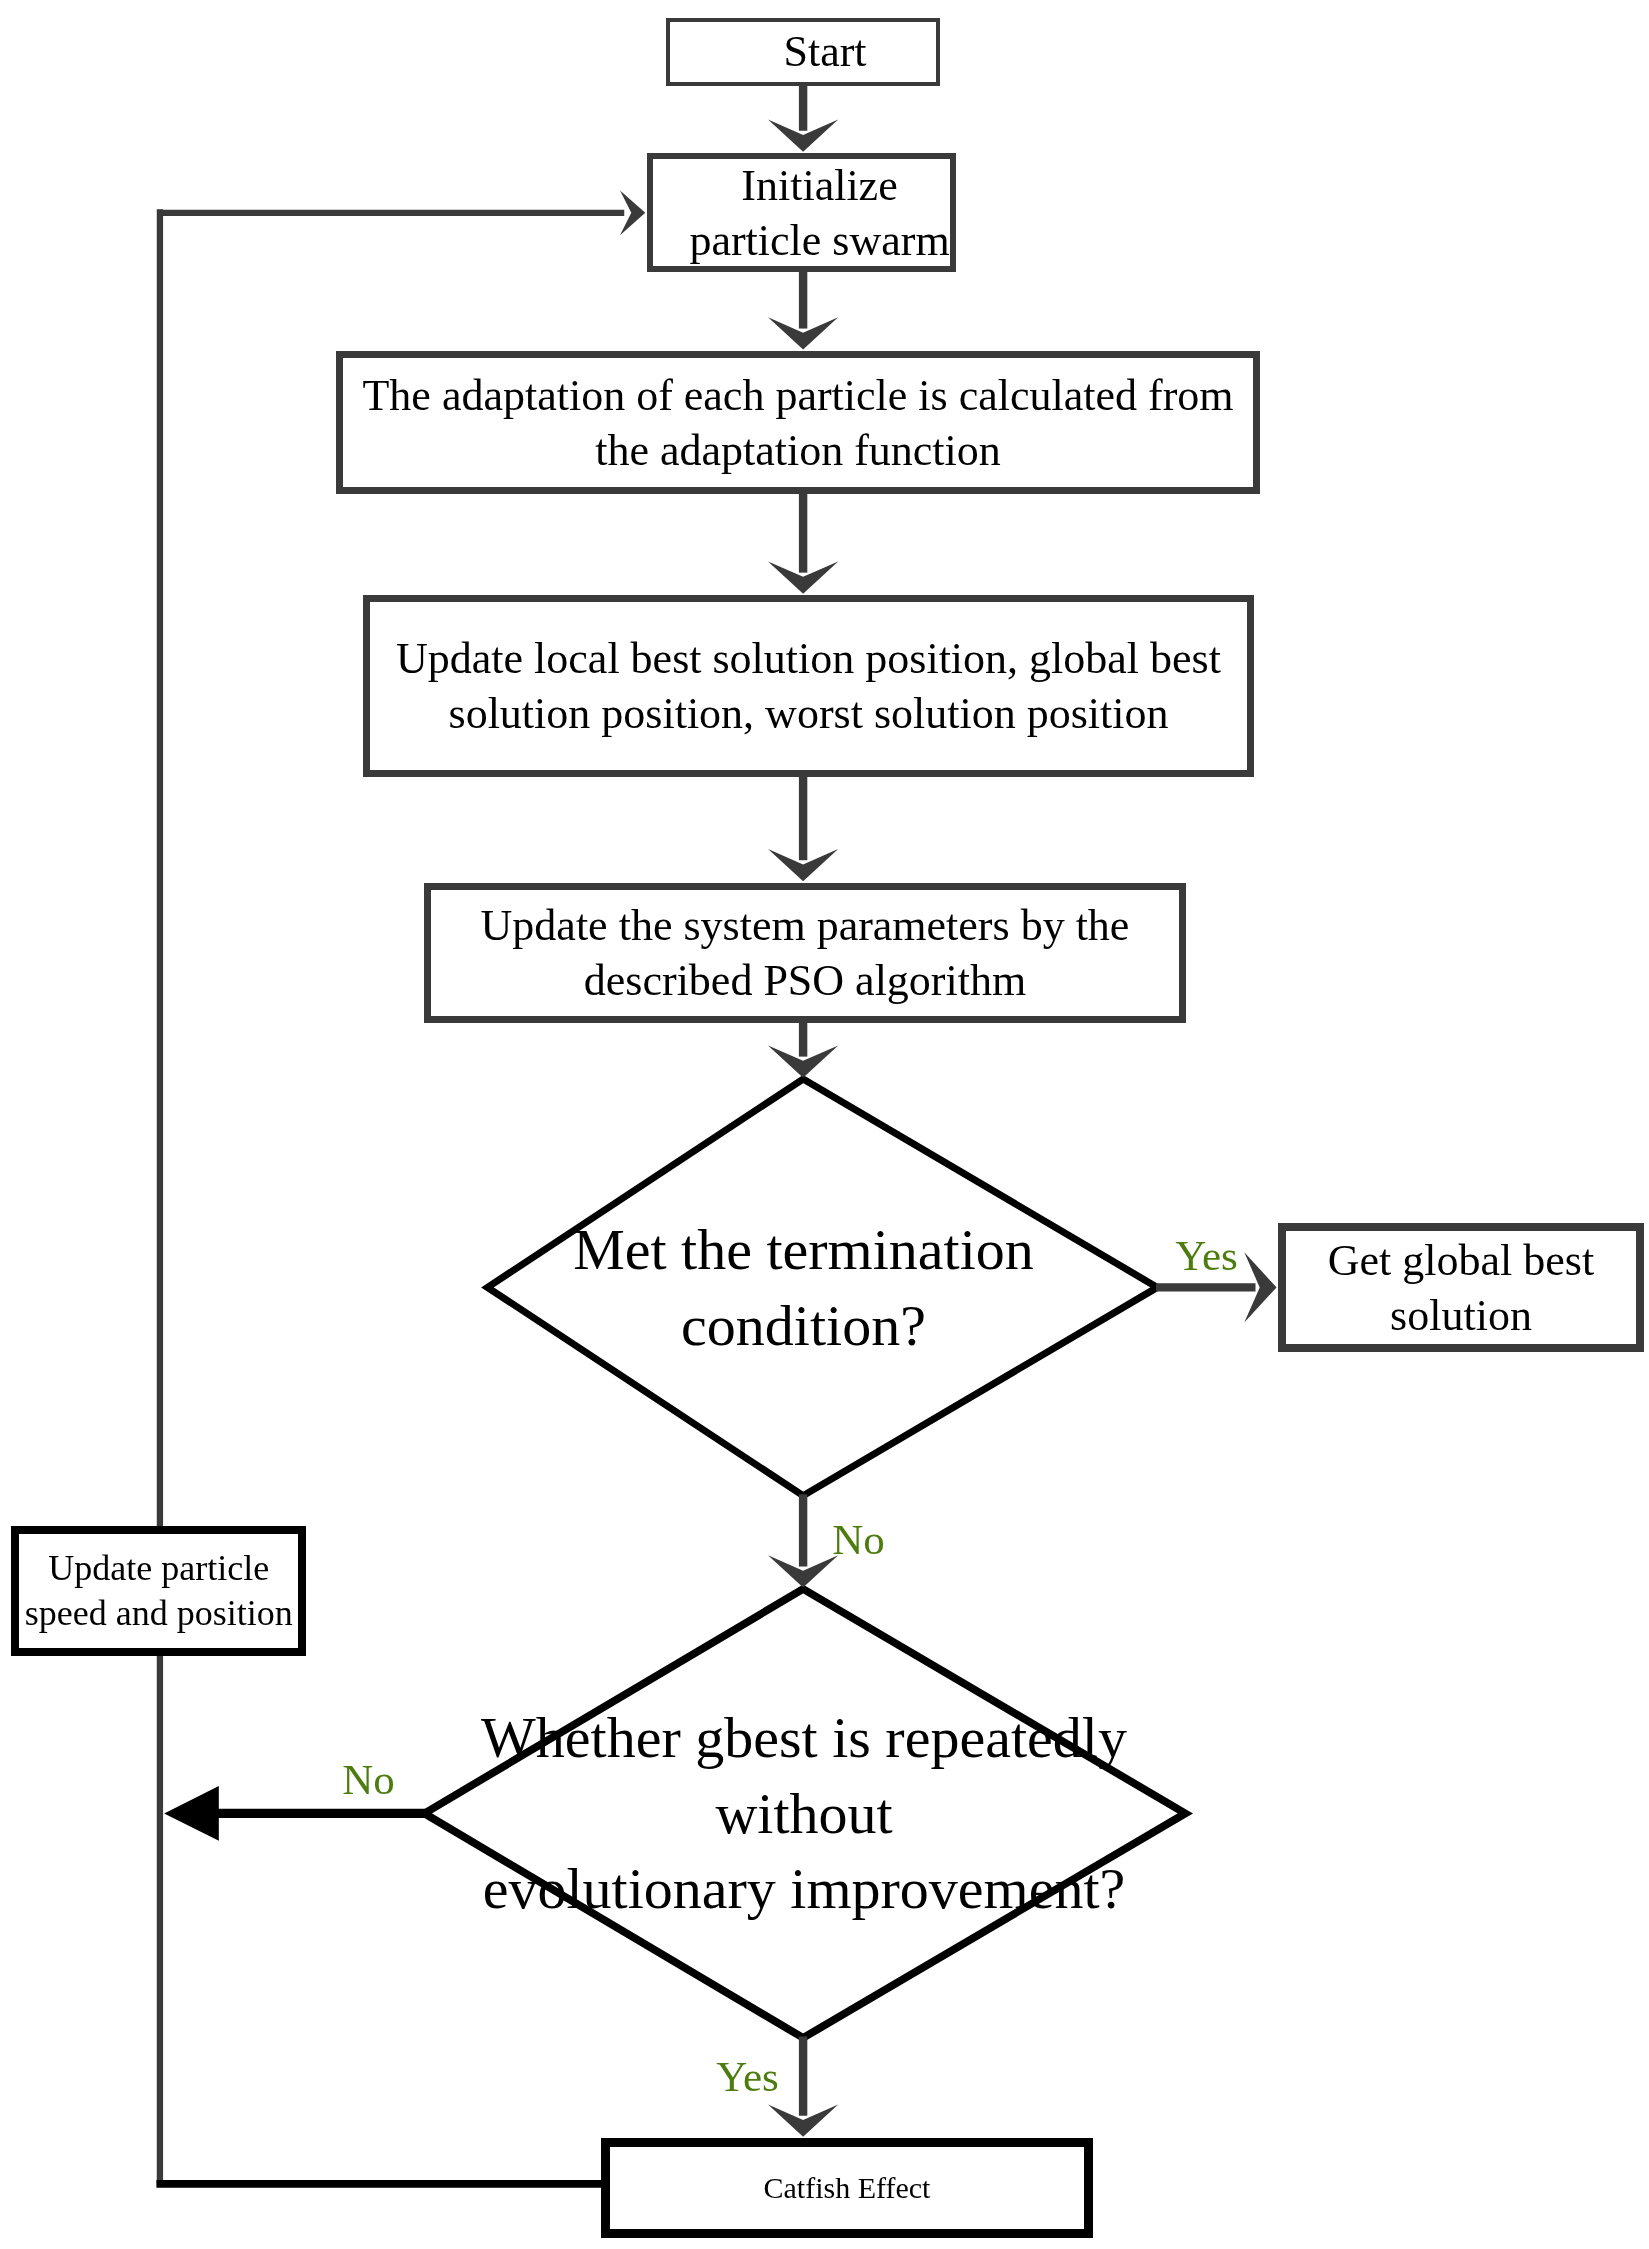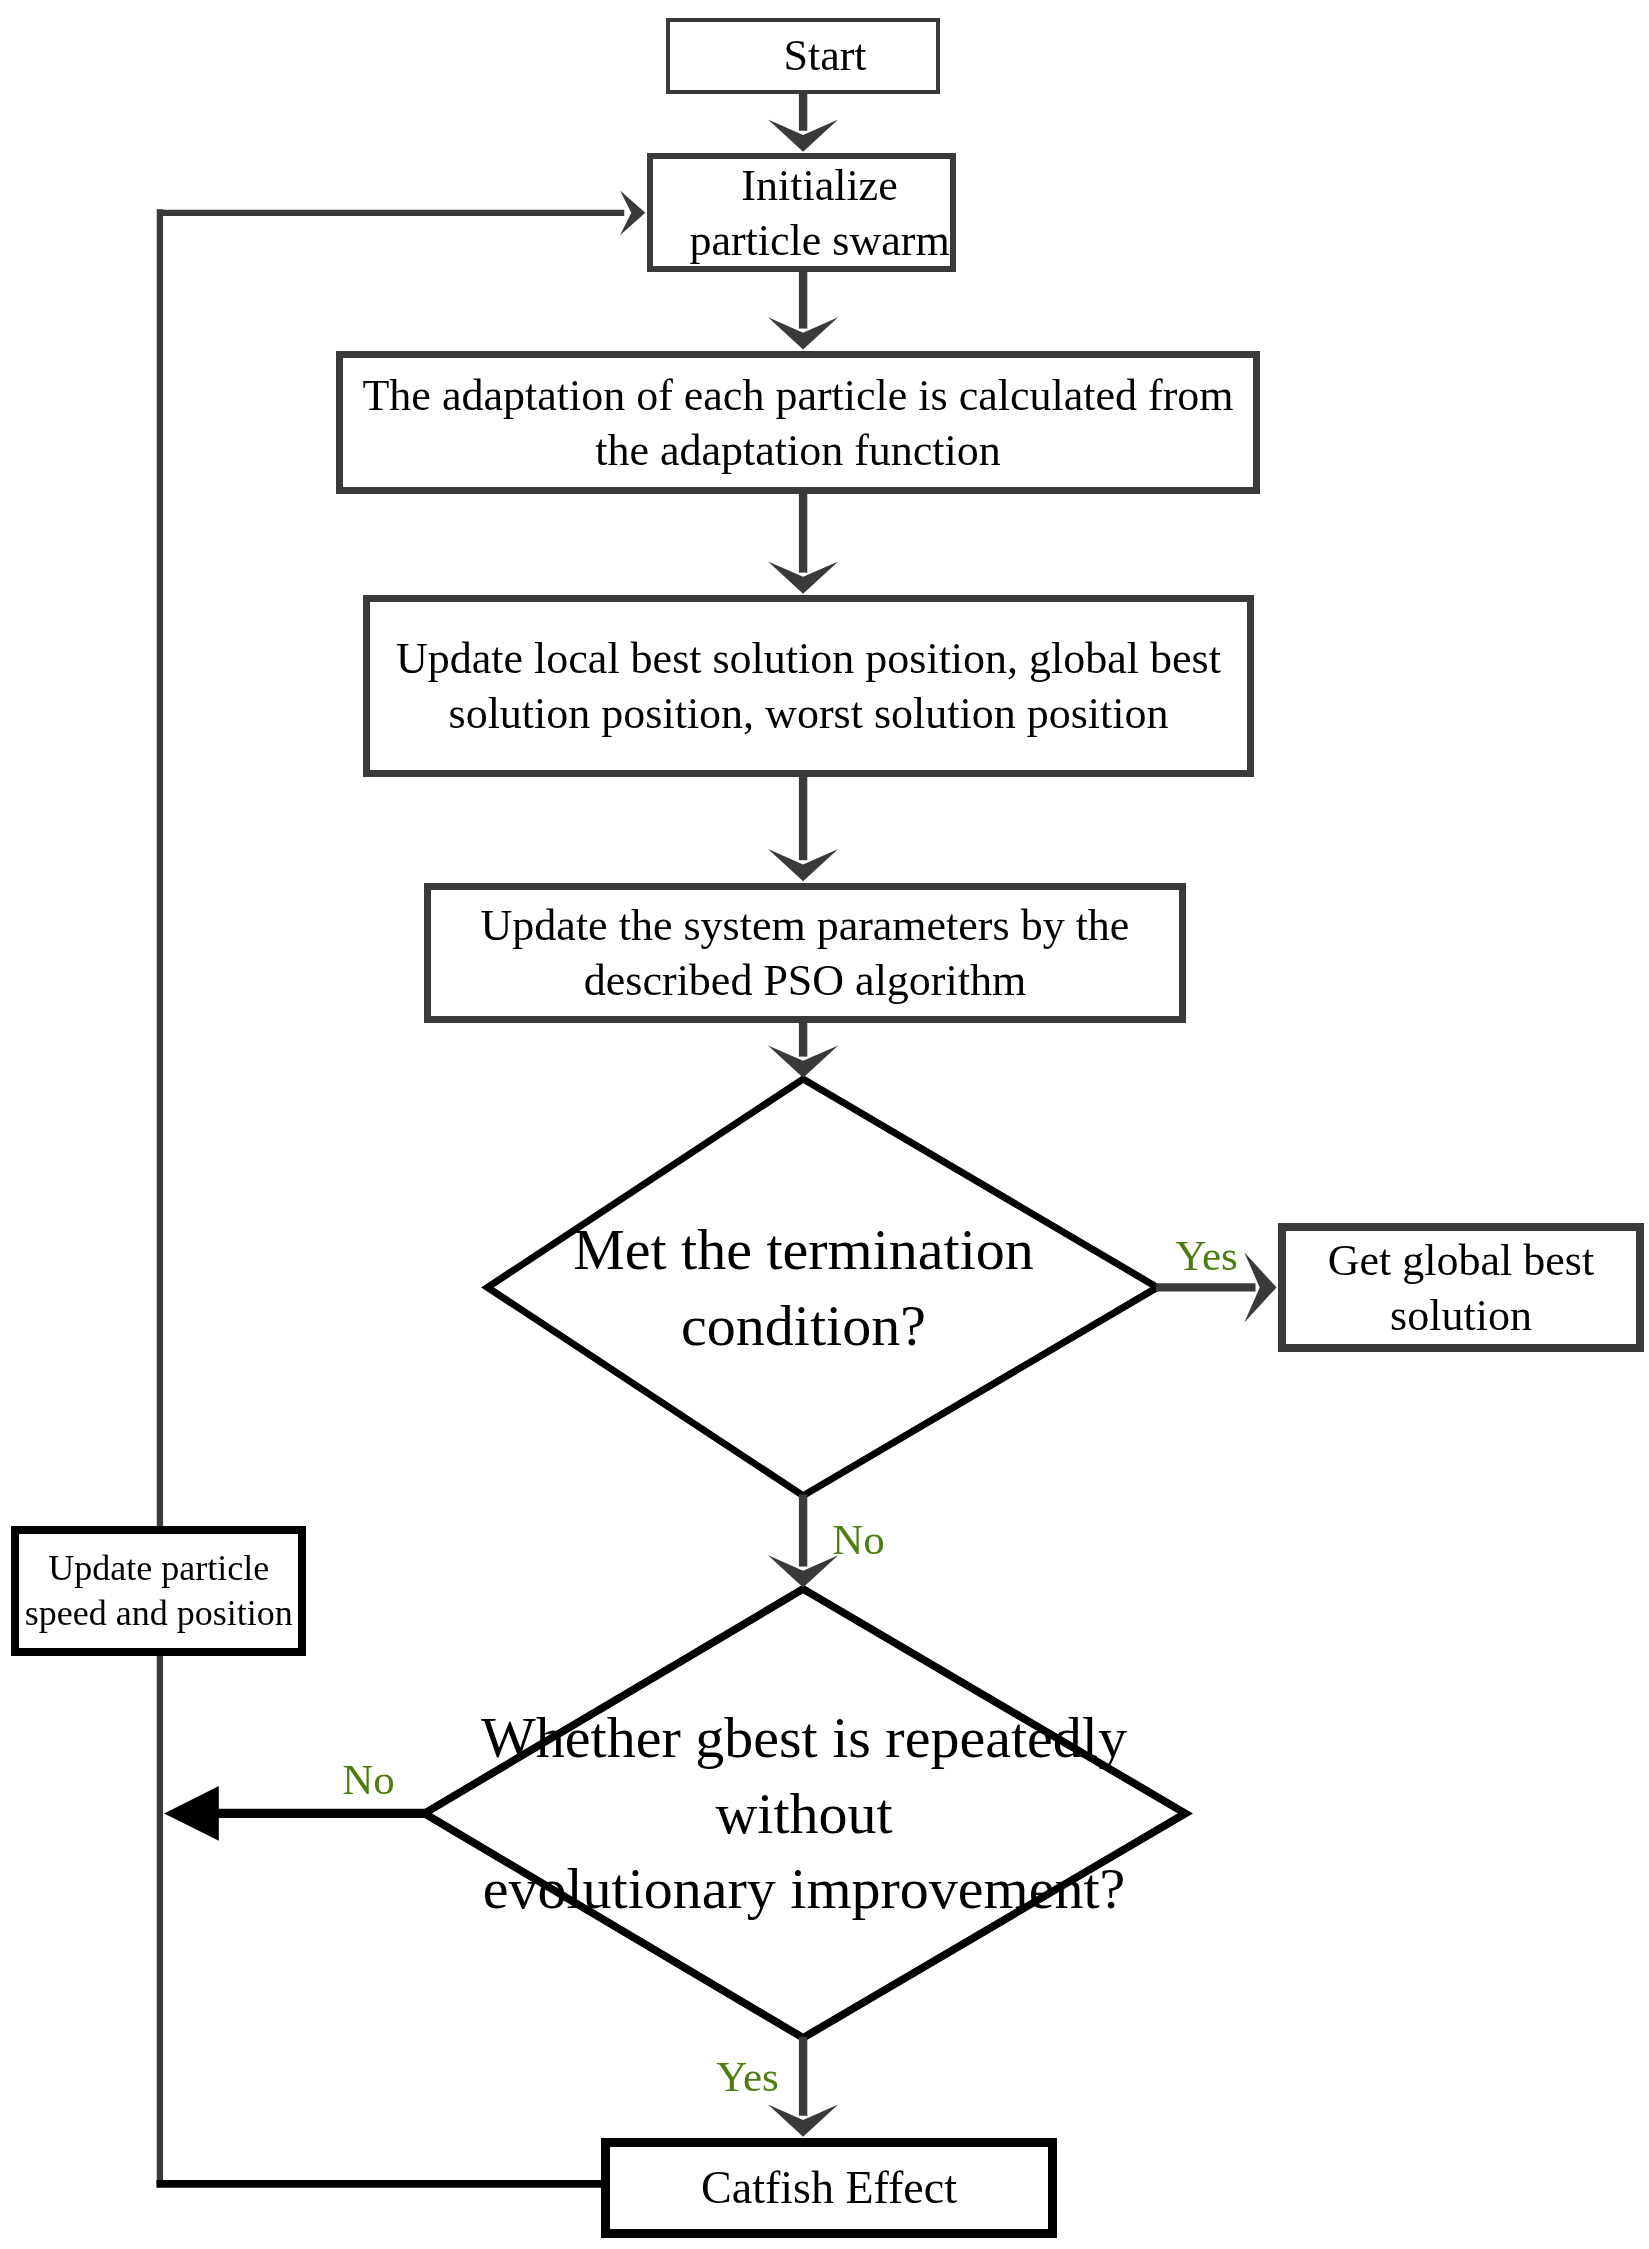--- a/index.html
+++ b/index.html
@@ -55,41 +55,41 @@
     <line x1="1145" y1="2130" x2="1145" y2="2233" stroke="#3a3a3a" stroke-width="12"></line>
     <path d="M1095,2217 L1145,2263 L1195,2217 L1145,2239 Z" fill="#3a3a3a"></path>
 
     <line x1="1145" y1="2903" x2="1145" y2="3016" stroke="#3a3a3a" stroke-width="12"></line>
     <path d="M1095,3000 L1145,3046 L1195,3000 L1145,3022 Z" fill="#3a3a3a"></path>
 
     <line x1="608" y1="2585" x2="302" y2="2585" stroke="#000000" stroke-width="13"></line>
     <path d="M234,2585 L312,2546 L312,2624 Z" fill="#000000"></path>
   </svg>
 
-  <div class="node gray-border" style="left:666px;top:17.5px;width:274px;height:76px;border-width:4.9px;padding-left:44px;">Start</div>
+  <div class="node gray-border" style="left:666px;top:17.5px;width:274px;height:68px;border-width:4.9px;padding-left:44px;">Start</div>
 
   <div class="node gray-border" style="left:647px;top:153px;width:309px;height:119px;border-width:6.3px;padding-left:36px;">Initialize
 particle swarm</div>
 
   <div class="node gray-border" style="left:336px;top:351px;width:924px;height:143px;">The adaptation of each particle is calculated from
 the adaptation function</div>
 
   <div class="node gray-border" style="left:363px;top:595px;width:891px;height:182px;">Update local best solution position, global best
 solution position, worst solution position</div>
 
   <div class="node gray-border" style="left:424px;top:883px;width:762px;height:140px;">Update the system parameters by the
 described PSO algorithm</div>
 
   <div class="node gray-border" style="left:1278px;top:1223px;width:366px;height:129px;border-width:8.4px;">Get global best
 solution</div>
 
   <div class="node black-border" style="left:11.2px;top:1526px;width:295px;height:130px;font-size:36px;">Update particle
 speed and position</div>
 
-  <div class="node black-border" style="left:601px;top:2138px;width:456px;height:100px;border-width:9px;font-size:46px;">Catfish Effect</div>
+  <div class="node black-border" style="left:601px;top:2138px;width:492px;height:100px;border-width:9px;font-size:30px;">Catfish Effect</div>
 
   <div class="diamond-label" style="left:558px;top:1193px;width:491px;height:189px;">Met the termination
 condition?</div>
 
   <div class="diamond-label" style="left:453px;top:1719px;width:702px;height:189px;">Whether gbest is repeatedly without
 evolutionary improvement?</div>
 
   <div class="edge-label" style="left:1147px;top:1231px;">Yes</div>
 
   <div class="edge-label" style="left:799px;top:1515px;">No</div>

